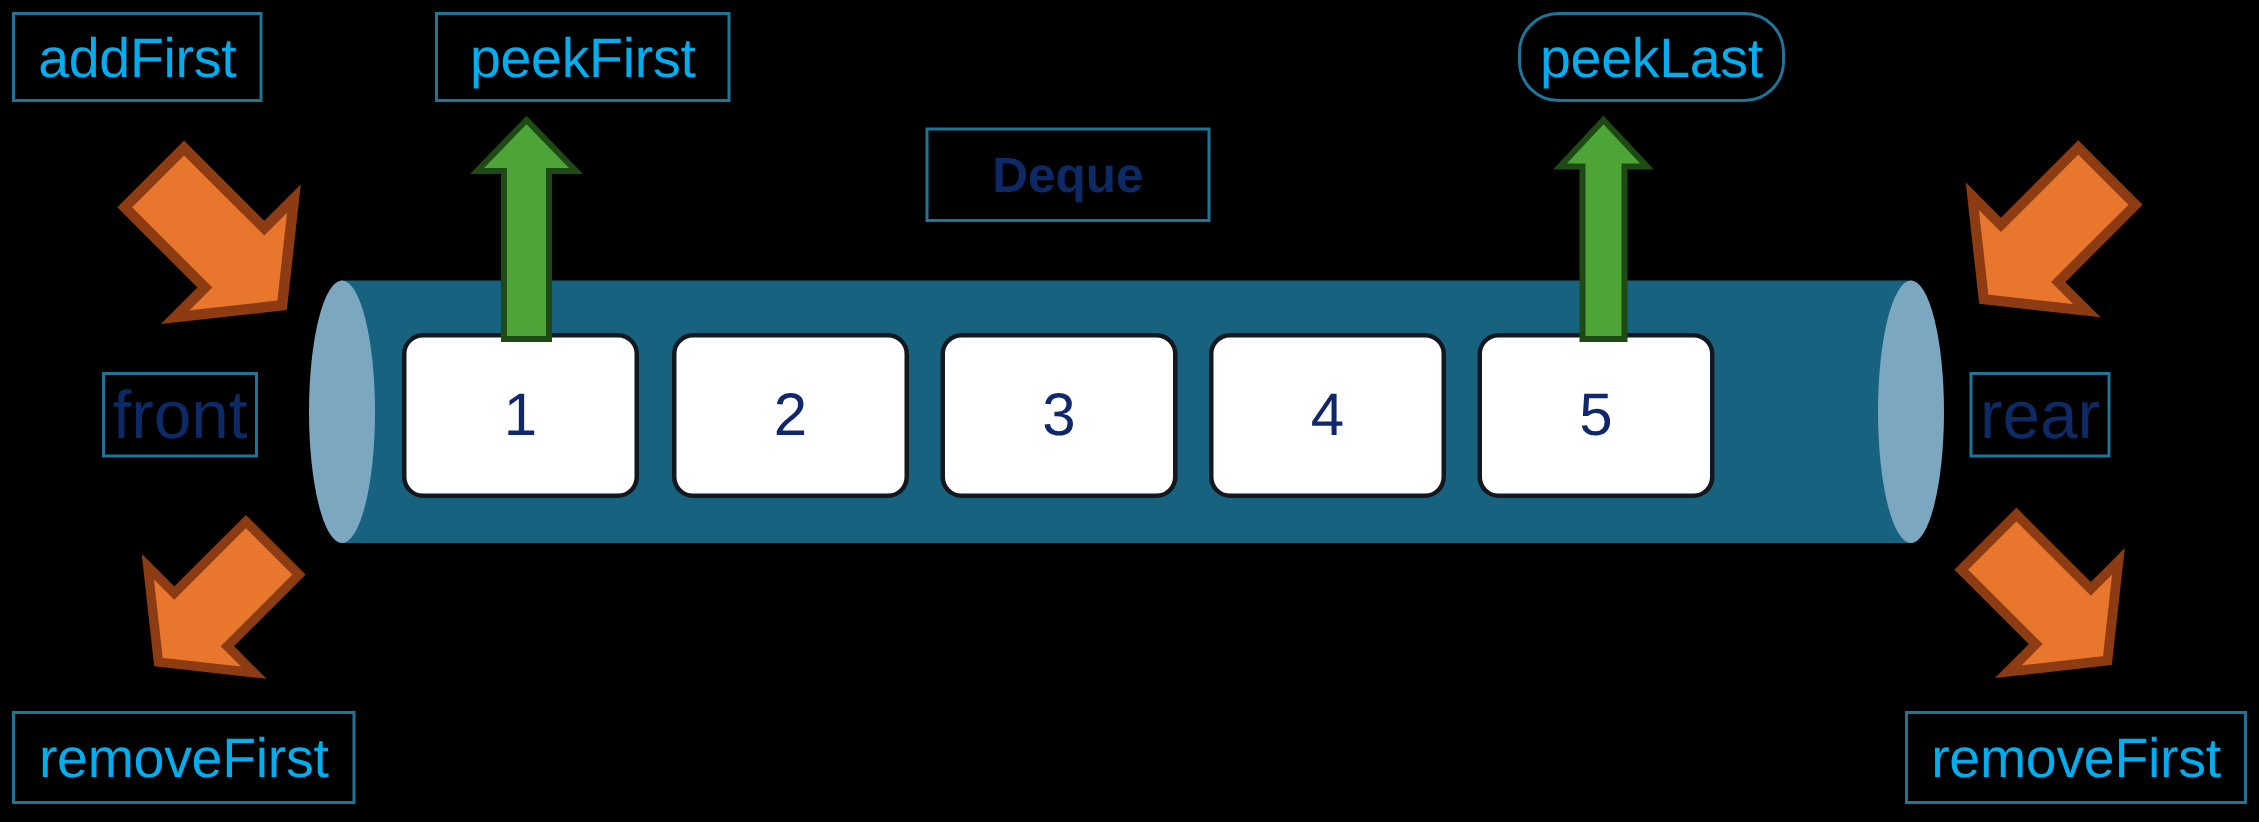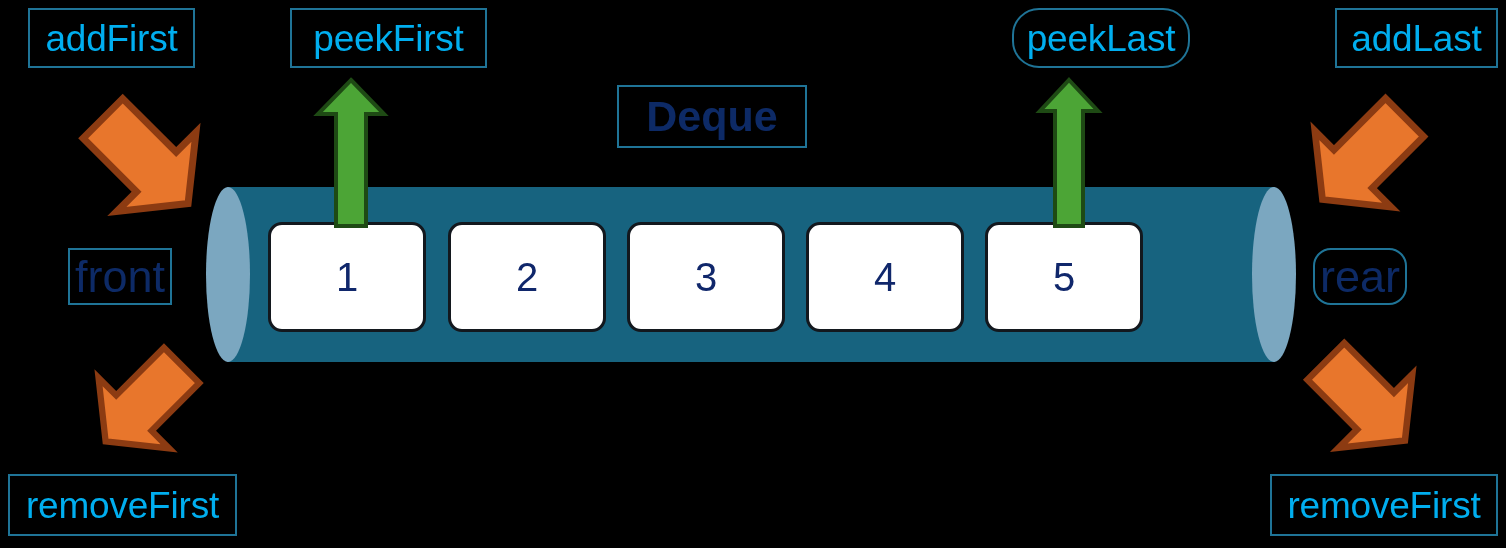--- a/index.html
+++ b/index.html
@@ -48,21 +48,21 @@
 
   
   .title-box {
     position: absolute;
     box-sizing: border-box;
     border: 2px solid #1F7497;
     color: #0D2A66;
     display: flex;
     align-items: center;
     justify-content: center;
-    font-size: 43px;
+    font-size: 33px;
     font-weight: bold;
     line-height: 1;
     white-space: nowrap;
   }
 
   
   .cyl-body {
     position: absolute;
     background: #17637F;
   }
@@ -96,43 +96,42 @@
   .arrow-svg {
     position: absolute;
     overflow: visible;
   }
 </style>
 </head>
 <body>
 
 <div id="stage">
 
-  <div class="op-box" style="left:8px;  top:8px;   width:167px; height:60px;margin-left:20px;">addFirst</div>
+  <div class="op-box" style="left:8px;  top:8px;   width:167px; height:60px;">addFirst</div>
 
   <div class="op-box" style="left:290px; top:8px;  width:197px; height:60px;">peekFirst</div>
 
   <div class="op-box" style="left:1012px; top:8px; width:178px; height:60px;border-radius:27px;">peekLast</div>
 
-  <div class="op-box" style="left:1335px; top:8px; width:163px; height:60px;">addLast</div>
 
   <div class="op-box" style="left:8px;  top:474px; width:229px; height:62px;">removeFirst</div>
 
   <div class="op-box" style="left:1270px; top:474px; width:228px; height:62px;">removeFirst</div>
 
   <div class="title-box" style="left:617px; top:85px; width:190px; height:63px;">Deque</div>
 
   <div class="cyl-body" style="left:227px; top:187px; width:1048px; height:175px;"></div>
 
   <div class="cyl-cap" style="left:206px; top:187px; width:44px; height:175px;"></div>
 
   <div class="cyl-cap-rear" style="left:1252px; top:187px; width:44px; height:175px;"></div>
 
   <div class="end-box" style="left:68px; top:248px; width:104px; height:57px;">front</div>
 
-  <div class="end-box" style="left:1313px; top:248px; width:94px; height:57px;border-radius:18px;">rear</div>
+  <div class="end-box" style="left:1313px; top:248px; width:94px; height:57px;">rear</div>
 
   <div class="cell" style="left:268px;  top:222px; width:158px; height:110px;">1</div>
 
   <div class="cell" style="left:448px;  top:222px; width:158px; height:110px;">2</div>
 
   <div class="cell" style="left:627px;  top:222px; width:158px; height:110px;">3</div>
 
   <div class="cell" style="left:806px;  top:222px; width:158px; height:110px;">4</div>
 
   <div class="cell" style="left:985px;  top:222px; width:158px; height:110px;">5</div>

